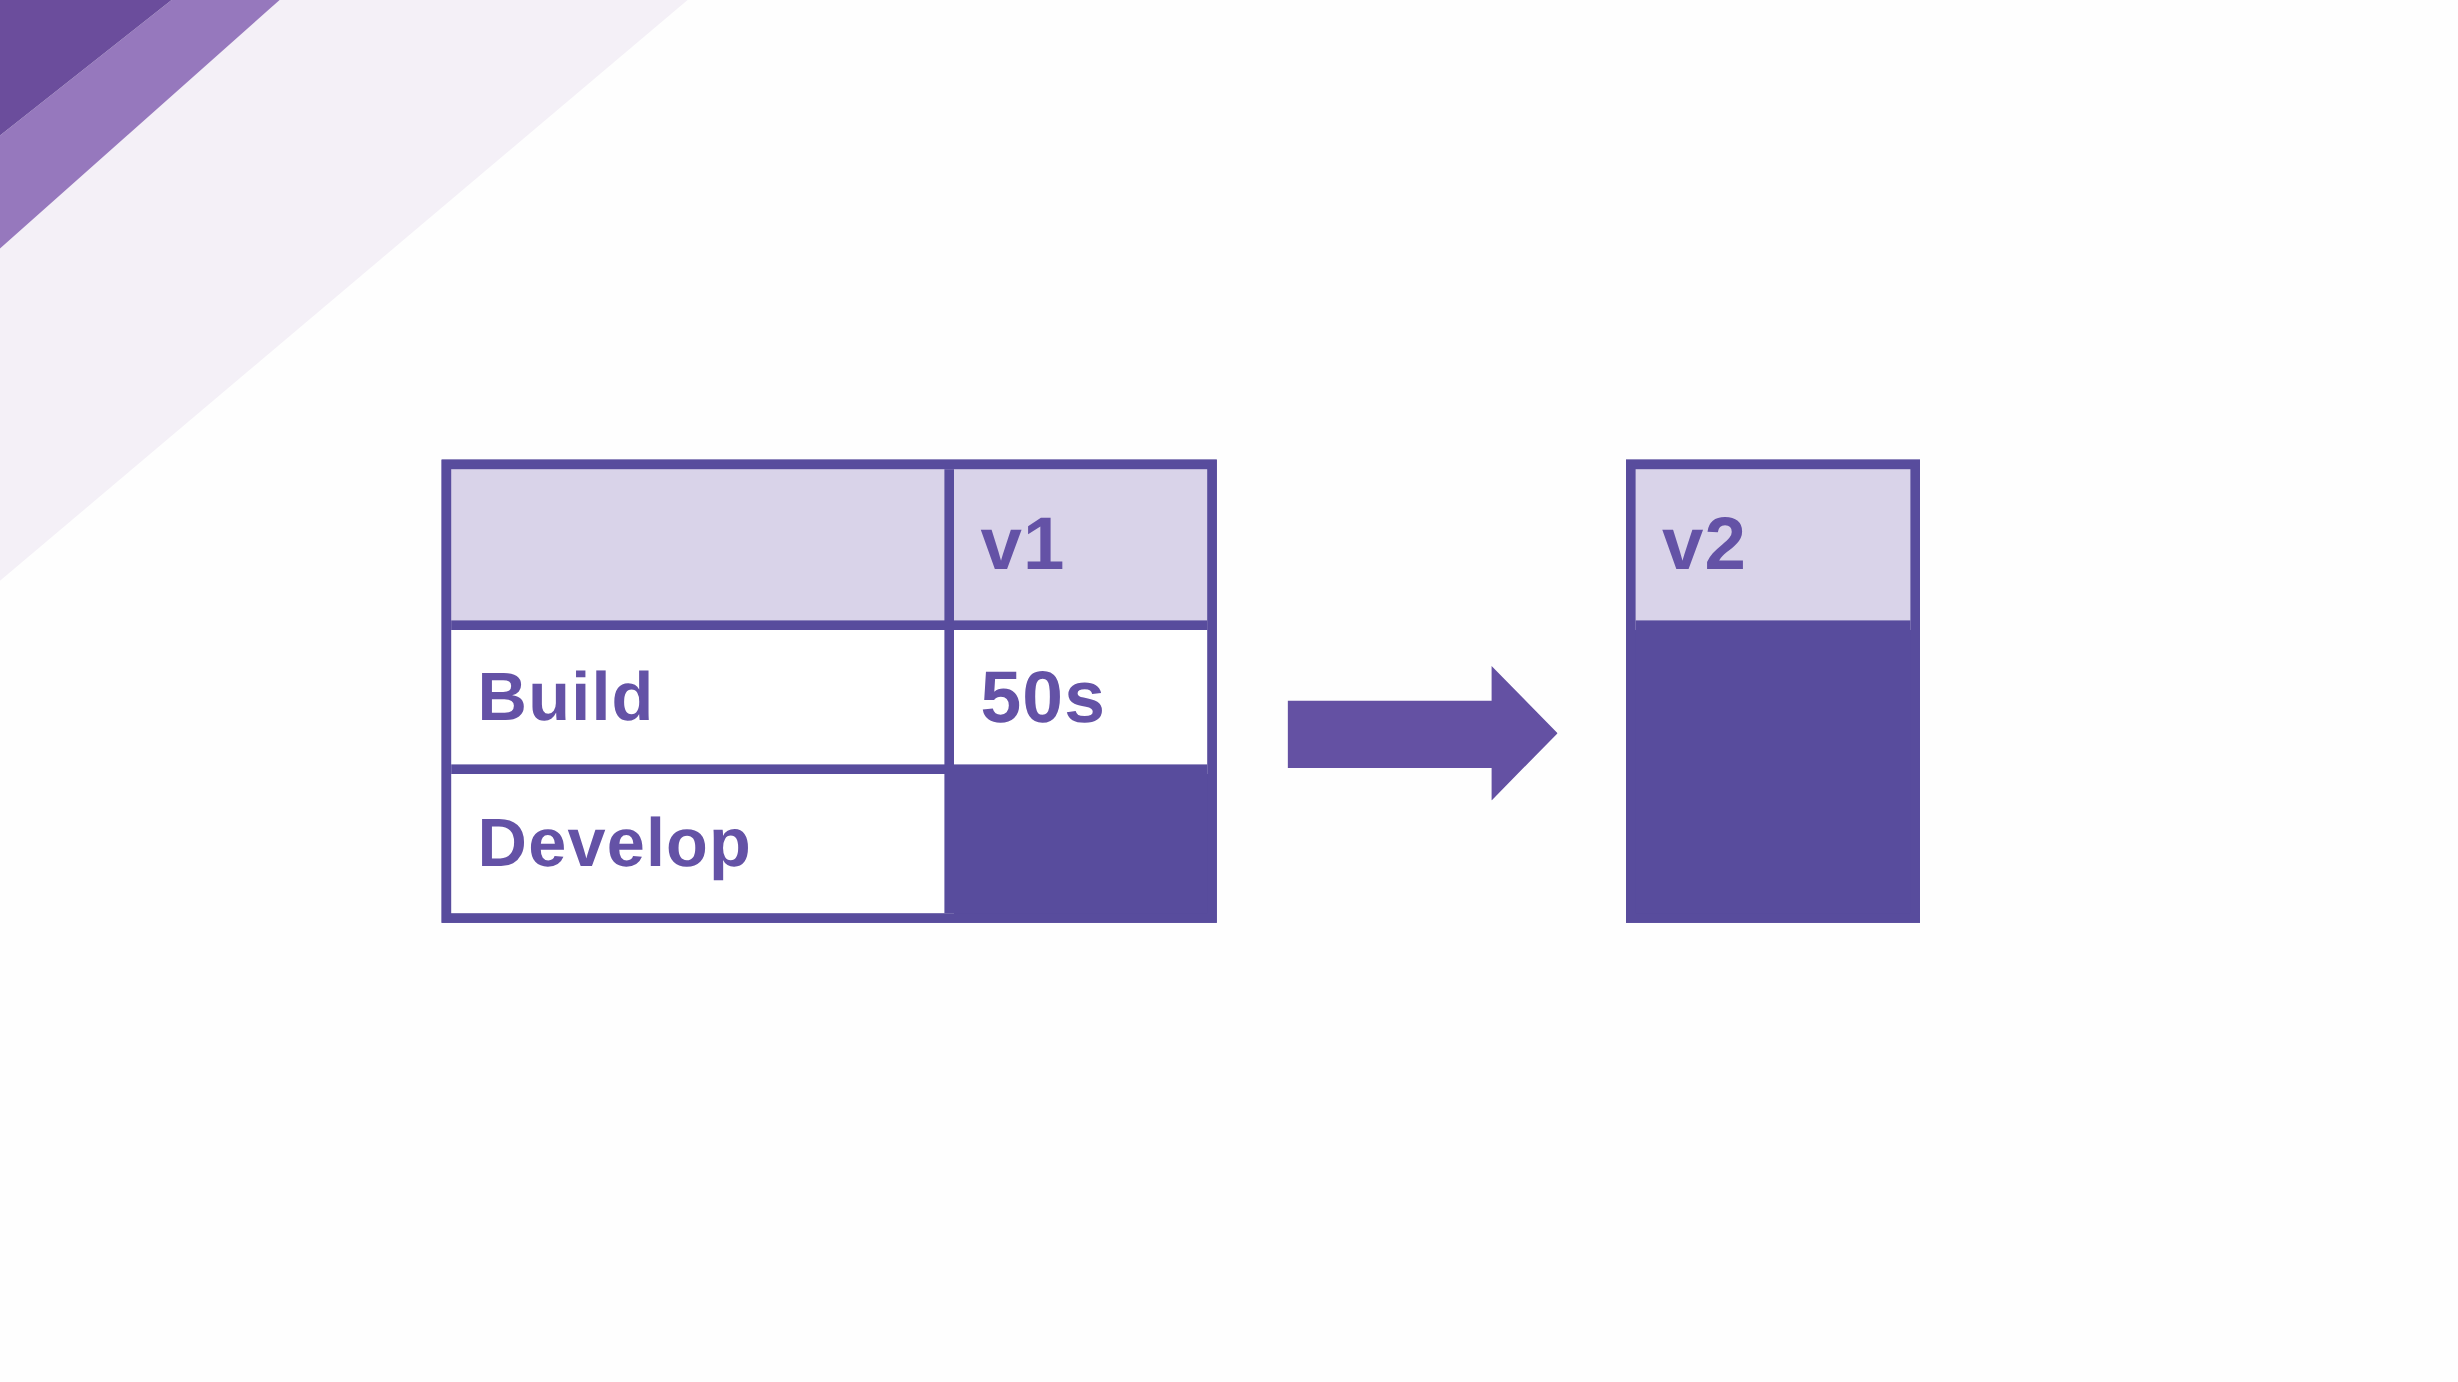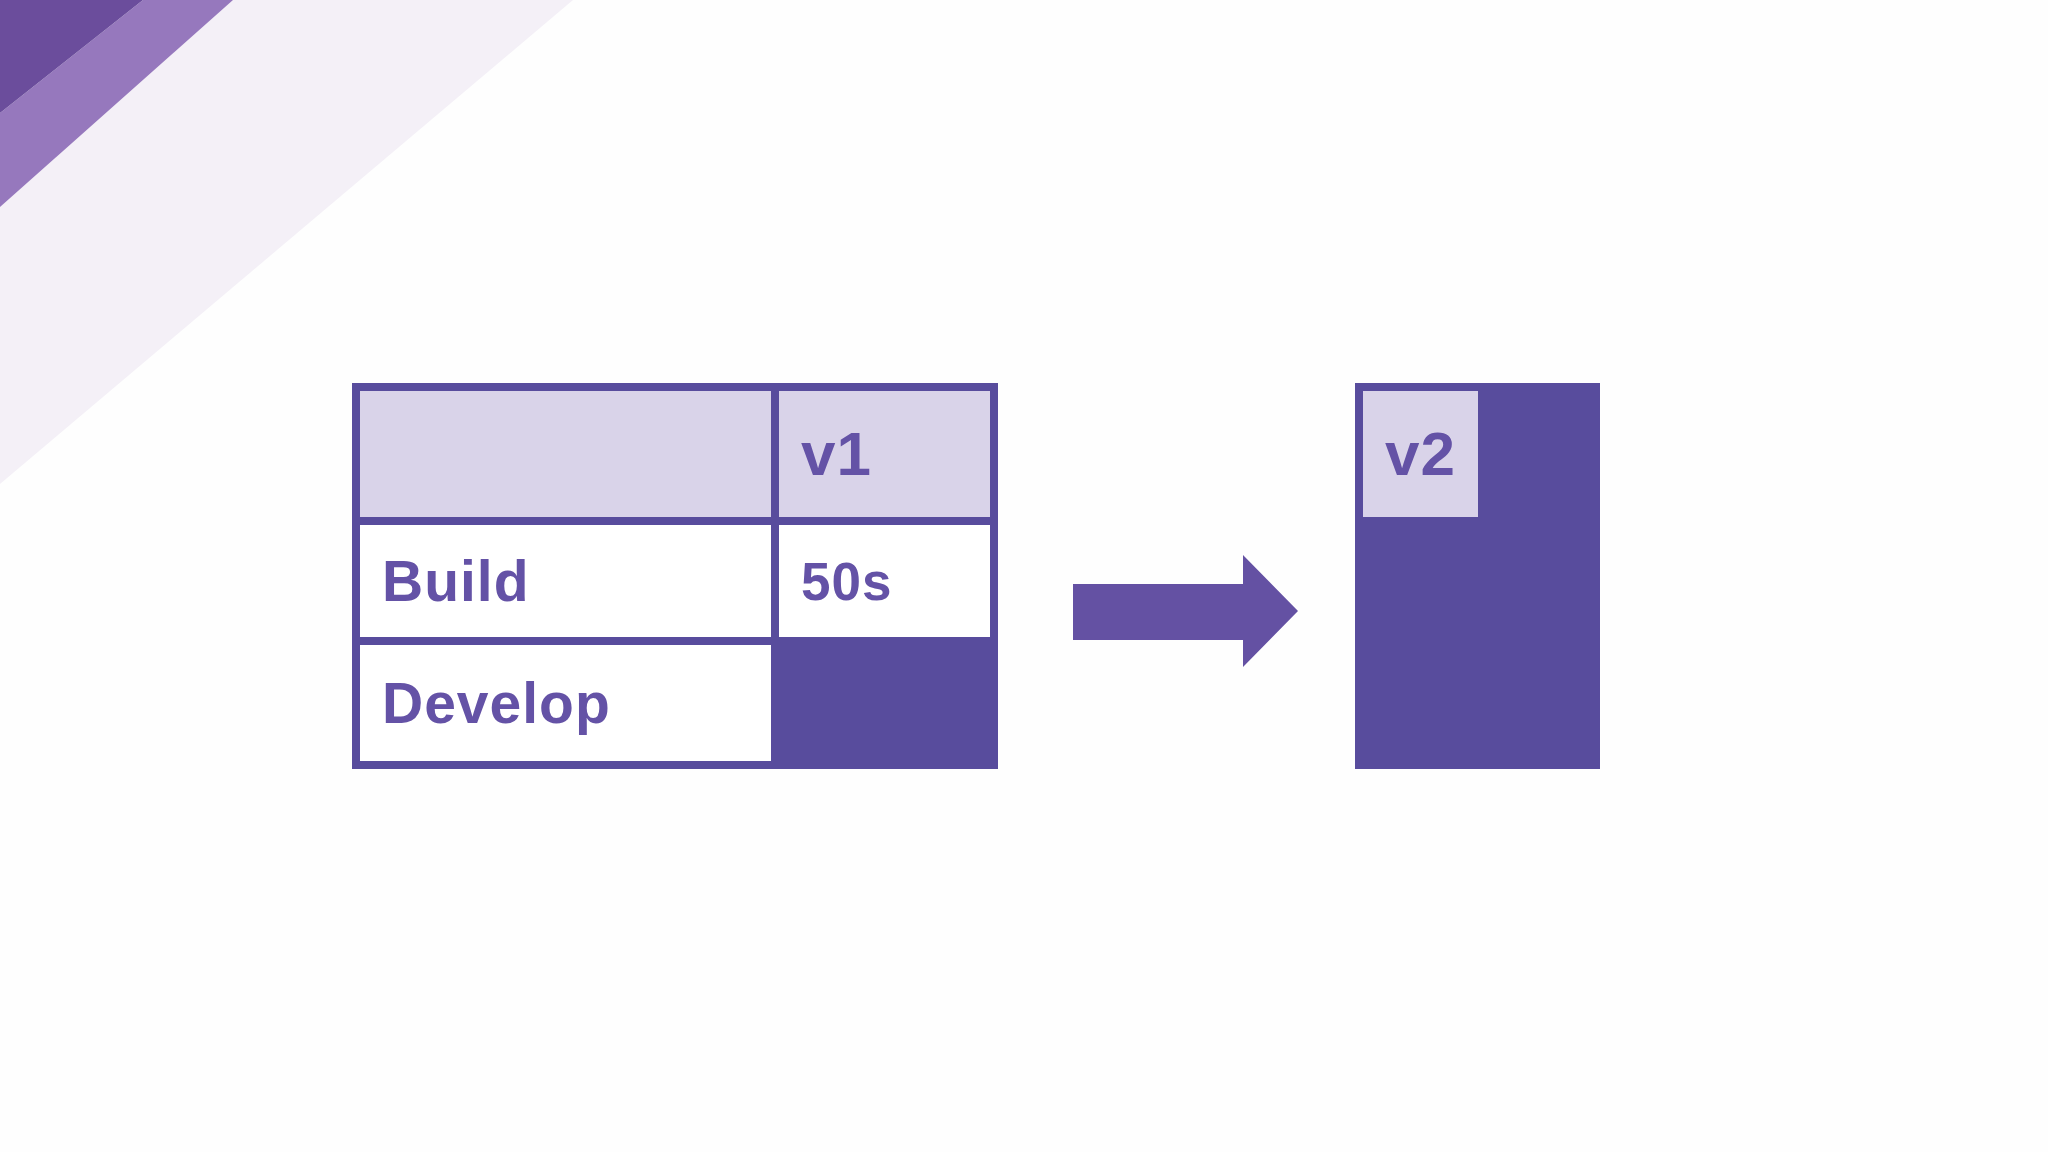--- a/index.html
+++ b/index.html
@@ -22,38 +22,38 @@
   
   .tbl {
     position: absolute;
     top: 383px;
     height: 386px;
     box-sizing: border-box;
     border: 8px solid var(--border, #584C9D);
     display: grid;
     background: var(--border, #584C9D);
   }
-  .tbl-left  { left: 352px;  width: 646px; grid-template-columns: 419px 1fr; grid-template-rows: 134px 120px 1fr; }
-  .tbl-right { left: 1355px; width: 245px; grid-template-columns: 1fr 1fr;       grid-template-rows: 134px 120px 1fr; }
+  .tbl-left  { left: 368px;  width: 646px; grid-template-columns: 419px 1fr; grid-template-rows: 134px 120px 1fr; }
+  .tbl-right { left: 1355px; width: 245px; grid-template-columns: 1fr;       grid-template-rows: 134px 120px 1fr; }
 
   .cell {
     background: var(--cell-fill, #ffffff);
     box-sizing: border-box;
     display: flex;
     align-items: center;
     padding-left: 22px;
     overflow: hidden;
   }
   .hdr { background: var(--header-fill, #D9D3E9); }
   .b-r { border-right:  8px solid var(--border, #584C9D); }
   .b-b { border-bottom: 8px solid var(--border, #584C9D); }
 
   .txt    { color: var(--text, #6452A6); font-weight: 700; line-height: 1; }
   .label  { font-size: 57px; letter-spacing: 1px; }
-  .value  { font-size: 53px; letter-spacing: 1px; }
+  .value  { font-size: 61px; letter-spacing: 1px; }
   .hdrtxt { font-size: 62px; letter-spacing: 1px; }
 
   
   .arrow-svg { position: absolute; left: 1073px; top: 555px; display: block; }
   .arrow-shape { fill: var(--arrow, #6451A3); }
 </style>
 </head>
 <body>
 
 <div class="slide">

